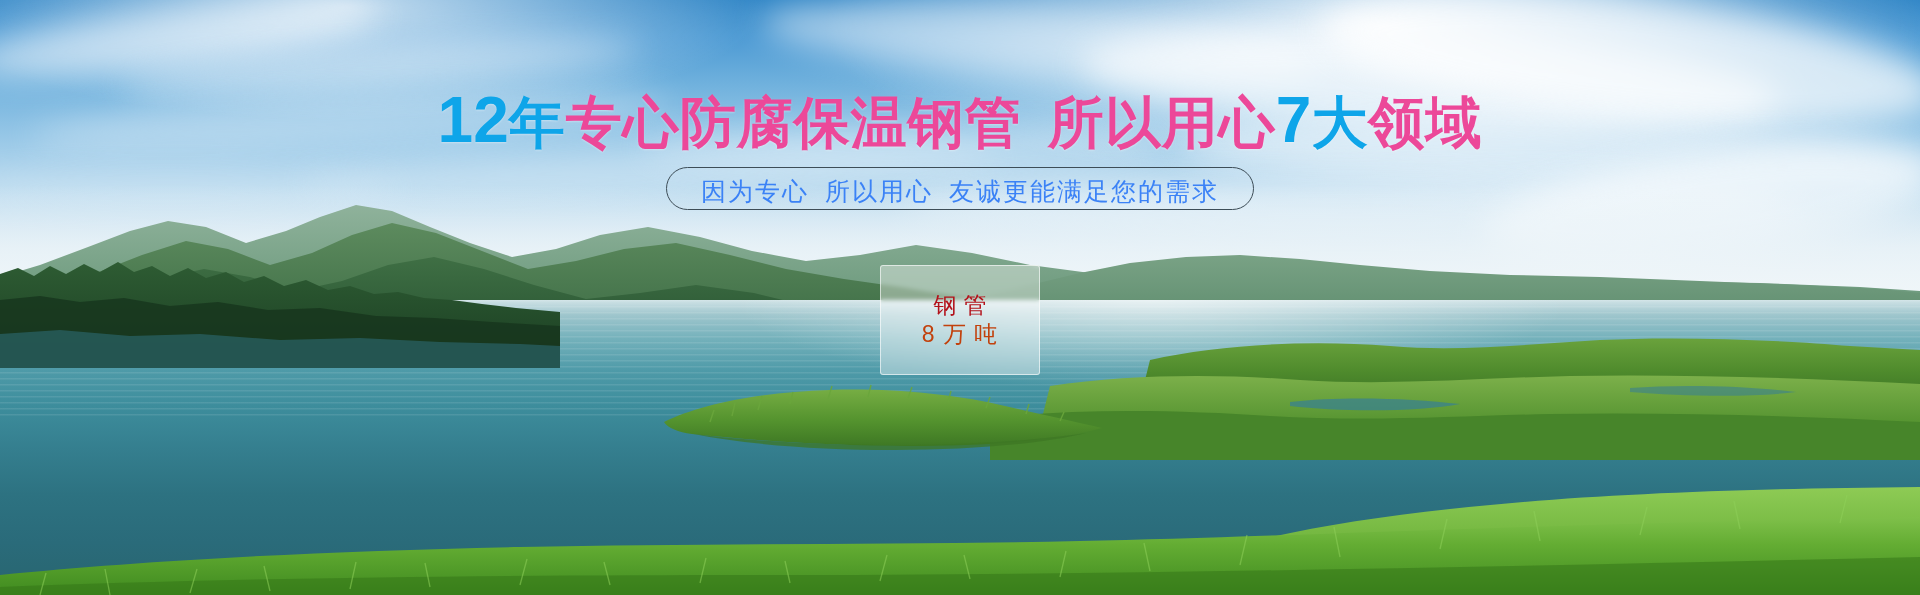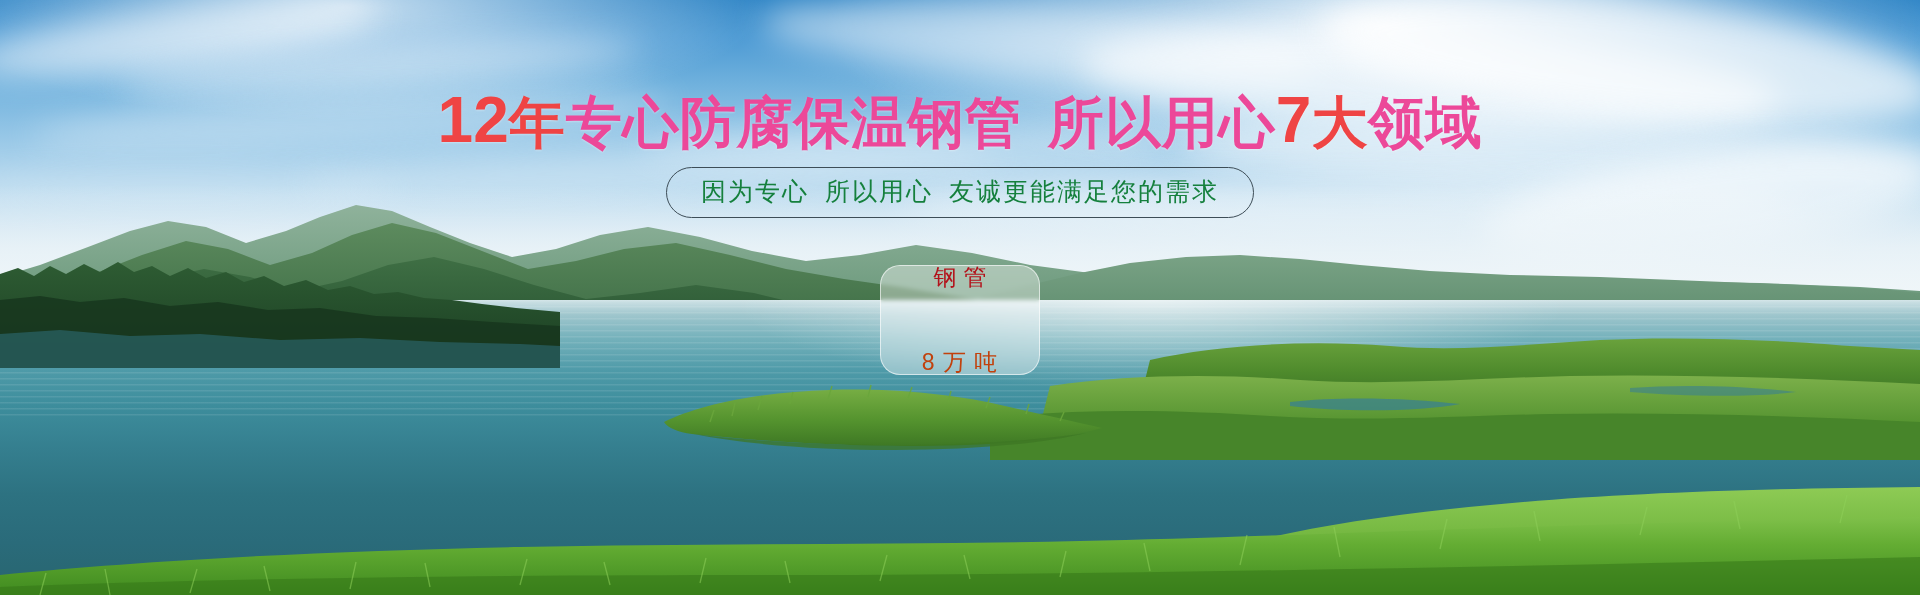--- a/index.html
+++ b/index.html
@@ -139,64 +139,64 @@
     line-height: 1;
     white-space: nowrap;
     color: #1b2a33;
     text-shadow: 0 1px 2px rgba(255,255,255,0.35);
   }
   .headline .num {
     font-size: 64px;
     font-weight: 700;
     letter-spacing: 0;
   }
-  .headline .red { color: #ef4444; }
+  .headline .red { color: #0ea5e9; }
   .headline .dark { color: #ec4899; }
   .headline .gap { display: inline-block; width: 26px; }
 
   .subtitle-wrap {
     position: absolute;
     left: 0; right: 0;
     top: 167px;
     display: flex;
     justify-content: center;
   }
   .subtitle {
     border: 1.5px solid #3d4d57;
     border-radius: 26px;
-    padding: 8px 34px 10px 34px;
+    padding: 8px 34px 2px 34px;
     font-size: 25px;
-    color: #15803d;
+    color: #3b82f6;
     letter-spacing: 2px;
     white-space: nowrap;
     background: transparent;
     line-height: 1.25;
   }
   .subtitle .sp { display: inline-block; width: 16px; }
 
   
   .cards {
     position: absolute;
     left: 0; right: 0;
     top: 265px;
     display: flex;
     justify-content: center;
     gap: 8px;
   }
   .card {
     width: 160px;
     height: 110px;
-    border-radius: 20px;
+    border-radius: 3px;
     background: rgba(255,255,255,0.38);
     border: 1px solid rgba(255,255,255,0.60);
     backdrop-filter: blur(2px);
     display: flex;
     flex-direction: column;
     align-items: center;
-    justify-content: space-between;
+    justify-content: center;
     gap: 6px;
   }
   .card-label {
     font-size: 23px;
     color: #b3121b;
     letter-spacing: 7px;
     text-indent: 7px;
     line-height: 1;
   }
   .card-value {

